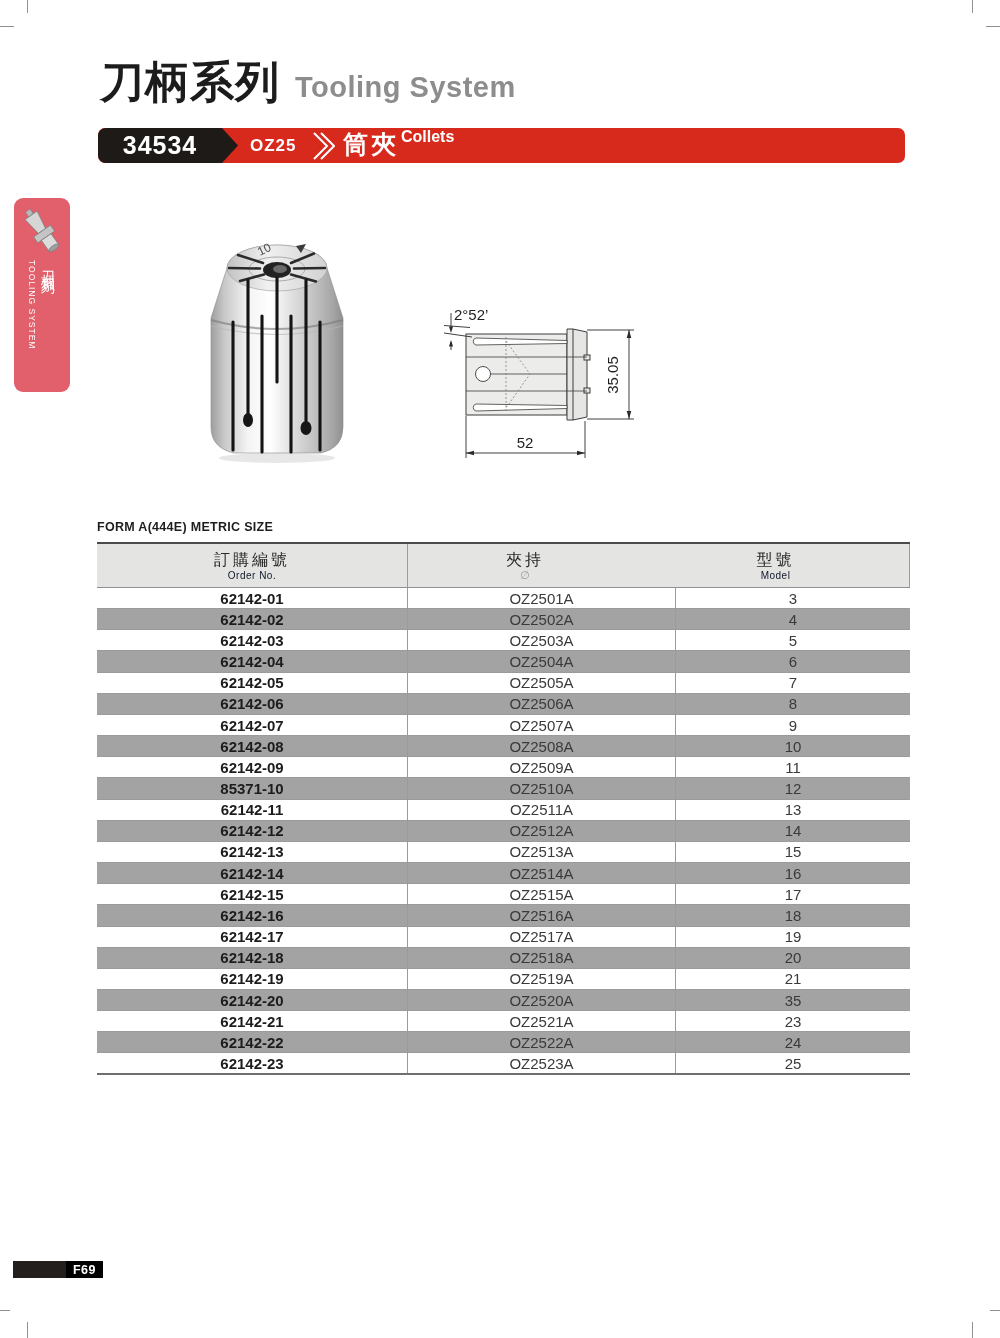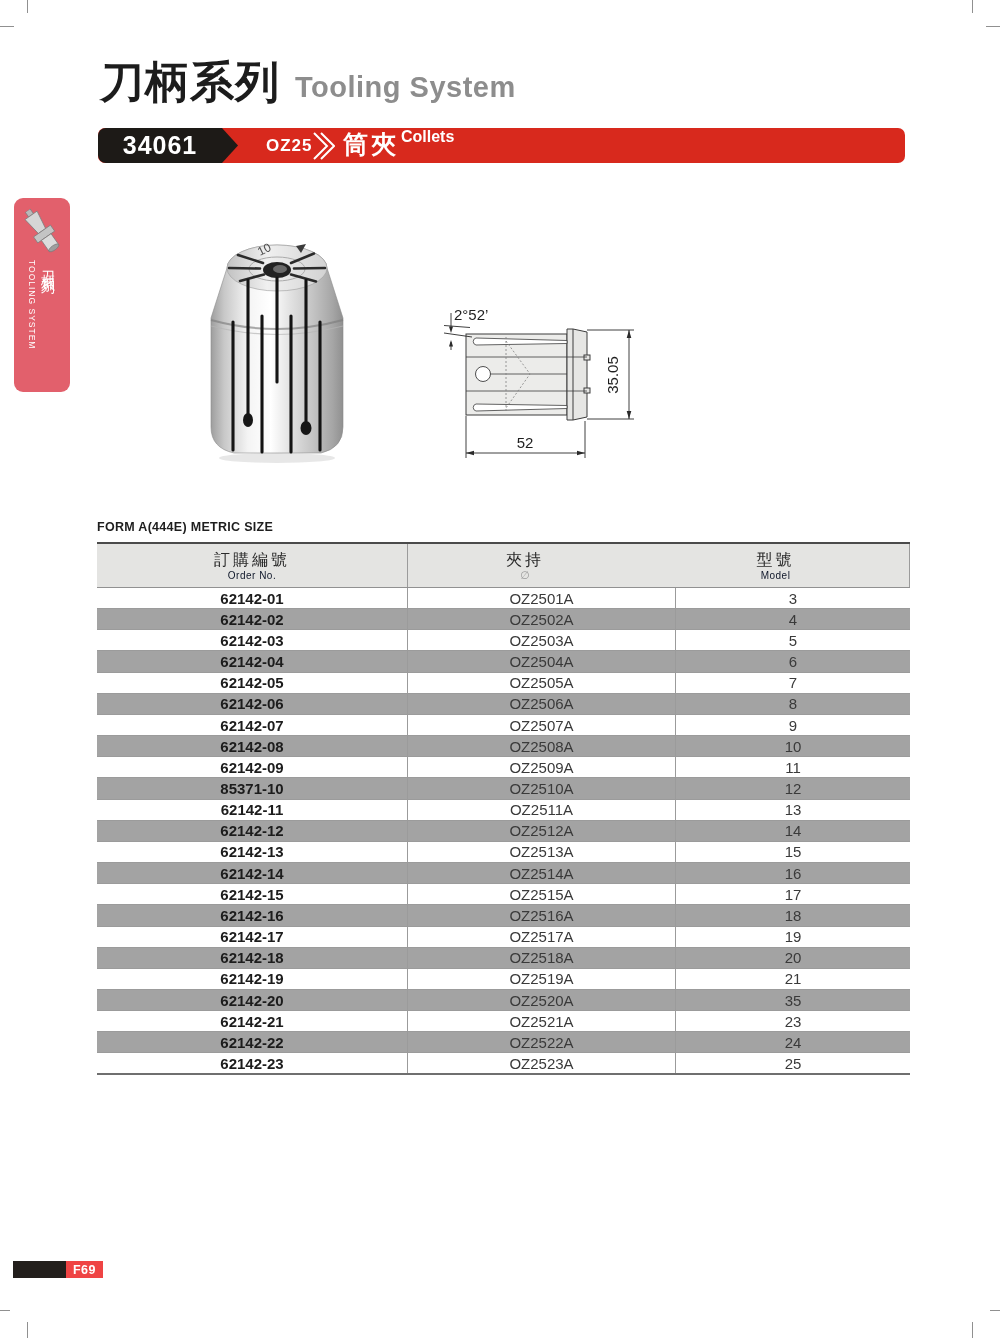--- a/index.html
+++ b/index.html
@@ -16,21 +16,21 @@
   .title-en { font-size:29px; font-weight:bold; color:#8d8d8d; margin-left:15px; letter-spacing:0.5px; }
 
   
   .banner { position:absolute; left:98px; top:128px; width:807px; height:35px;
     background:#d8291d; border-radius:7px; }
   .banner-black { position:absolute; left:0; top:0; width:124px; height:35px;
     background:#1d1a17; border-radius:8px 0 0 8px; display:flex; align-items:center; justify-content:center; }
   .banner-arrow { position:absolute; left:124px; top:0; width:16px; height:35px;
     background:#1d1a17; clip-path:polygon(0 0,100% 50%,0 100%); }
   .banner-code { color:#fff; font-size:25px; font-weight:bold; letter-spacing:1px; }
-  .banner-series { position:absolute; left:168px; top:0; height:35px; display:flex; align-items:center;
+  .banner-series { position:absolute; left:152px; top:0; height:35px; display:flex; align-items:center;
     color:#fff; font-size:17px; font-weight:bold; letter-spacing:1px; }
   .banner-chevron { position:absolute; left:213px; top:3px; }
   .banner-name { position:absolute; left:245px; top:0; height:35px; display:flex; align-items:flex-start; }
   .banner-name-zh { color:#fff; font-size:25px; font-weight:bold; letter-spacing:3px; margin-bottom:3px; }
   .banner-name-en { color:#fff; font-size:16px; font-weight:bold; margin-left:2px; margin-bottom:18px; }
 
   
   .side-tab { position:absolute; left:14px; top:198px; width:56px; height:194px;
     background:#e2606c; border-radius:9px; overflow:hidden; }
   .side-tool { position:absolute; left:10px; top:8px; width:36px; height:50px; transform:rotate(-35deg); }
@@ -53,21 +53,21 @@
   .c3 { width:234px; }
   .trow { display:flex; height:21.17px; border-bottom:1px solid #9b9b9b; }
   .trow.alt { background:#a3a3a3; }
   .trow:last-child { border-bottom:2px solid #6f6f6f; }
   .tcell { display:flex; align-items:center; justify-content:center; font-size:15px; color:#3a3a3a; }
   .tcell.c1 { font-weight:bold; color:#1c1c1c; }
 
   
   .footer-badge { position:absolute; left:13px; top:1261px; display:flex; }
   .fb-black { width:53px; height:17px; background:#231f1c; }
-  .fb-red { width:37px; height:17px; background:#ef4444; color:#fff; font-weight:bold;
+  .fb-red { width:37px; height:17px; background:#000000; color:#fff; font-weight:bold;
     font-size:12.5px; display:flex; align-items:center; justify-content:center; letter-spacing:0.5px; }
 
   svg text { font-family:"Liberation Sans","DejaVu Sans",sans-serif; }
 </style>
 </head>
 <body>
 
 <div class="cm" style="left:27px;top:0;width:1px;height:13px;"></div>
 <div class="cm" style="left:0;top:26px;width:14px;height:1px;"></div>
 <div class="cm" style="left:972px;top:0;width:1px;height:13px;"></div>
@@ -77,21 +77,21 @@
 <div class="cm" style="left:990px;top:1310px;width:10px;height:1px;"></div>
 <div class="cm" style="left:972px;top:1322px;width:1px;height:16px;"></div>
 
 <div class="title-row">
   <span class="title-zh">刀柄系列</span>
   <span class="title-en">Tooling System</span>
 </div>
 
 <div class="banner">
   <div class="banner-black">
-    <span class="banner-code">34061</span>
+    <span class="banner-code">34534</span>
   </div>
   <div class="banner-arrow"></div>
   <div class="banner-series">OZ25</div>
   <svg class="banner-chevron" width="24" height="30" viewBox="0 0 24 30">
     <path d="M3,2 L16,15 L3,28" fill="none" stroke="#ffffff" stroke-width="2"></path>
     <path d="M10,2 L23,15 L10,28" fill="none" stroke="#ffffff" stroke-width="2"></path>
   </svg>
   <div class="banner-name">
     <span class="banner-name-zh">筒夾</span>
     <span class="banner-name-en">Collets</span>

